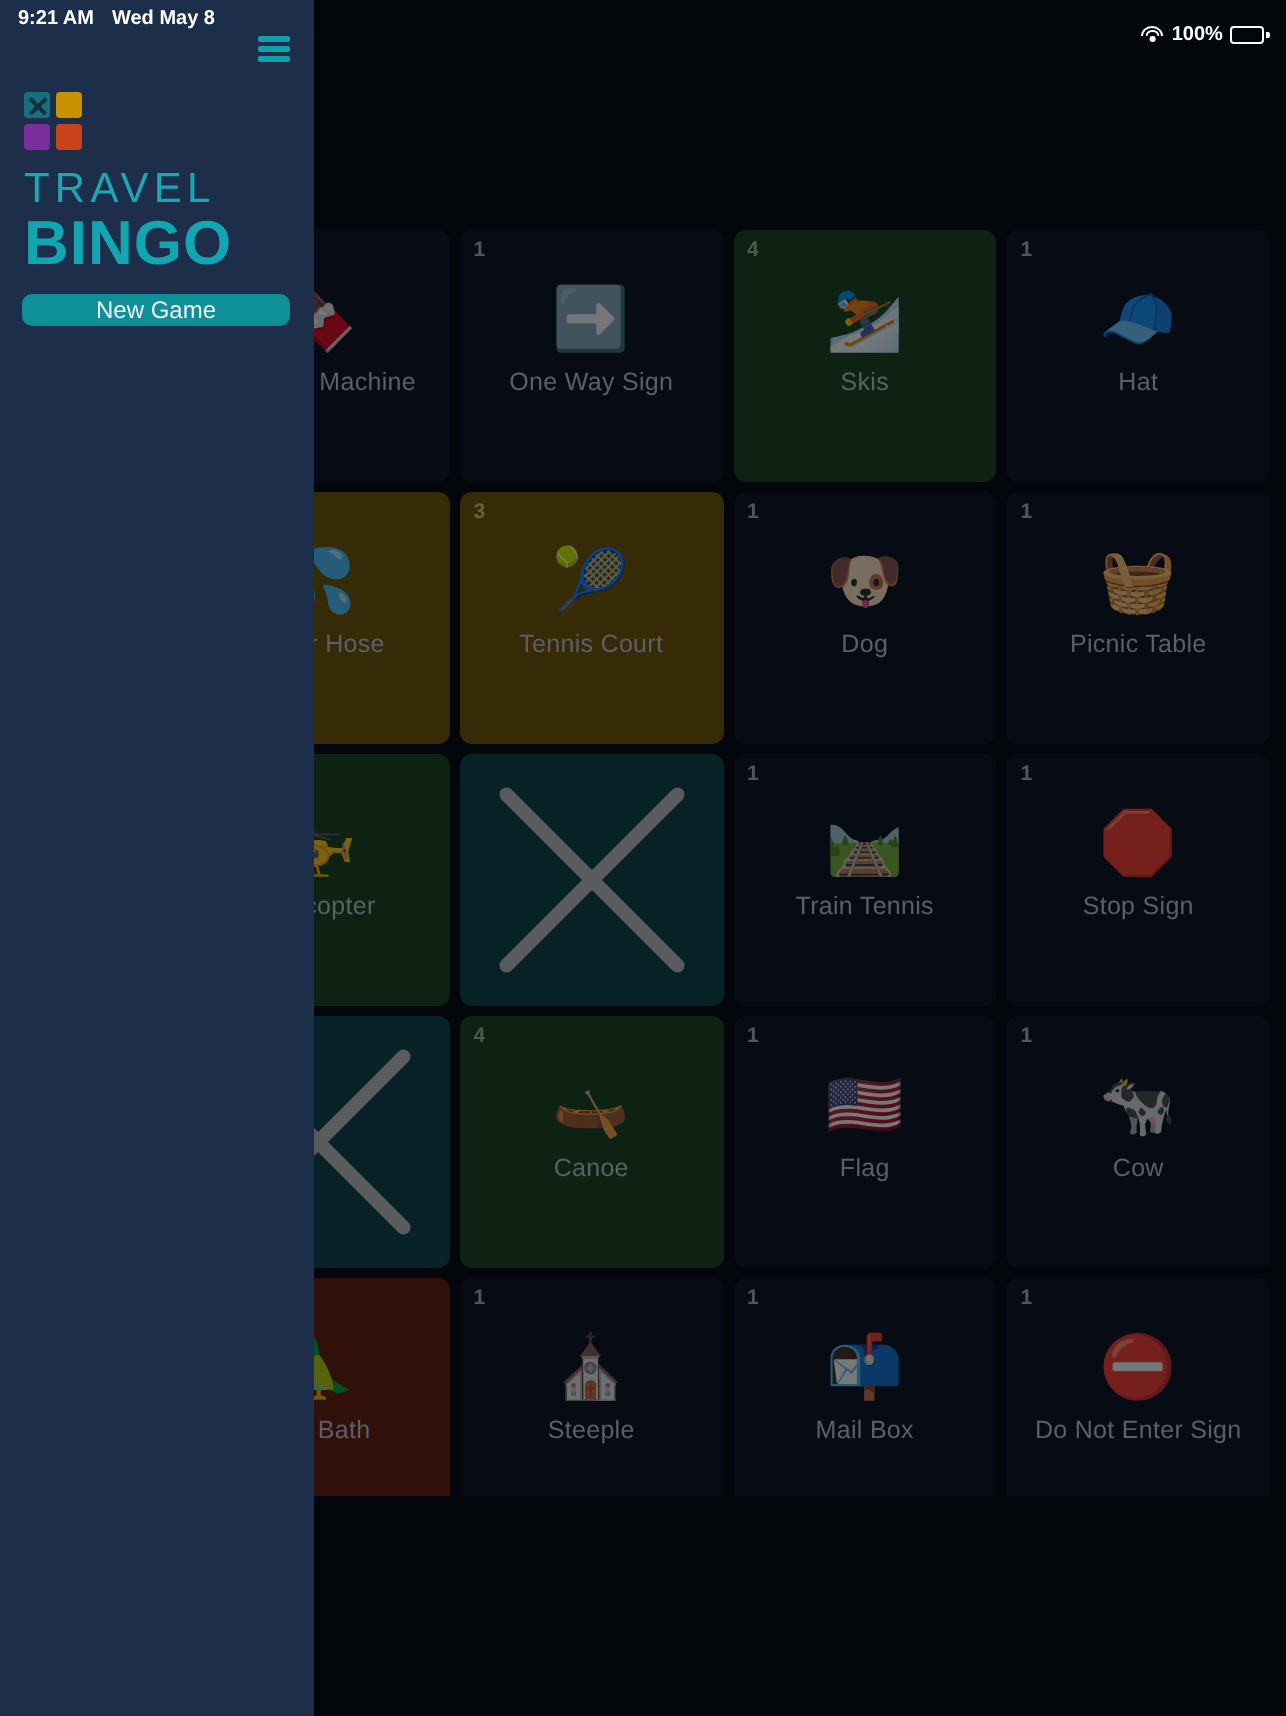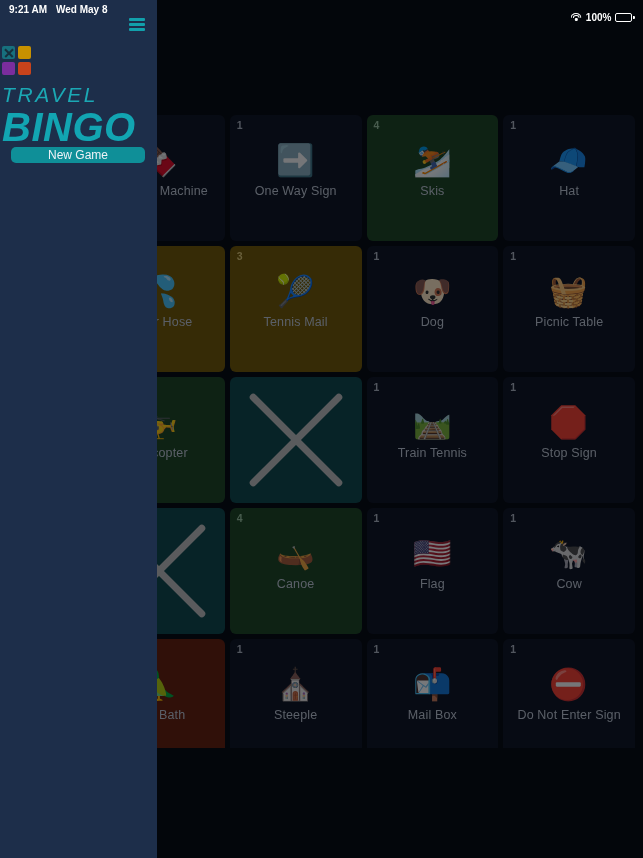--- a/index.html
+++ b/index.html
@@ -106,40 +106,40 @@
   .sidebar{
     position:absolute; left:0; top:0; width:157px; height:858px;
     background:#1d2e4a; z-index:40;
   }
   .hamburger{
     position:absolute; top:18px; right:12px;
     width:16px; height:13px; display:flex; flex-direction:column;
     justify-content:space-between; cursor:pointer;
   }
   .hamburger i{ display:block; height:2.6px; background:#12a0ab; border-radius:1px; }
-  .logo-wrap{ position:absolute; top:46px; left:2px;font-style:italic; }
+  .logo-wrap{ position:absolute; top:46px; left:12px; }
   .logo-squares{
     width:30px; display:grid; grid-template-columns:13px 13px;
     grid-template-rows:13px 13px; gap:3px;
   }
   .logo-squares div{ border-radius:2px; position:relative; }
   .logo-squares div.x::before,
   .logo-squares div.x::after{
     content:""; position:absolute; left:50%; top:50%;
     width:11px; height:1.6px; background:#16303d;
     transform-origin:center;
   }
   .logo-squares div.x::before{ transform:translate(-50%,-50%) rotate(45deg); }
   .logo-squares div.x::after{ transform:translate(-50%,-50%) rotate(-45deg); }
   .logo-travel{
     margin-top:9px; font-size:21px; letter-spacing:2.6px;
     color:#1ba8b4; line-height:1;
   }
   .logo-bingo{
-    margin-top:1px; font-size:40px; font-weight:bold; letter-spacing:0.5px;
+    margin-top:1px; font-size:31px; font-weight:bold; letter-spacing:0.5px;
     color:#12a5b2; line-height:1.05;
   }
   .btn{
     position:absolute; left:11px; width:134px; height:16px;
     border-radius:5px; display:flex; align-items:center; justify-content:center;
     font-size:12px; color:#eef2f7; cursor:pointer; border:none;
     font-family:Liberation Sans, sans-serif;
   }
   .btn-new{ top:147px; background:#0f8f98; }
   .btn-restart{ top:184px; background:#3d5680; }
@@ -172,21 +172,21 @@
           <div class="label">Hat</div>
         </div>
         <div class="cell sel-gold">
           <div class="count">1</div>
           <div class="emoji">💦</div>
           <div class="label">Water Hose</div>
         </div>
         <div class="cell sel-gold">
           <div class="count">3</div>
           <div class="emoji">🎾</div>
-          <div class="label">Tennis Mail</div>
+          <div class="label">Tennis Court</div>
         </div>
         <div class="cell ">
           <div class="count">1</div>
           <div class="emoji">🐶</div>
           <div class="label">Dog</div>
         </div>
         <div class="cell ">
           <div class="count">1</div>
           <div class="emoji">🧺</div>
           <div class="label">Picnic Table</div>

